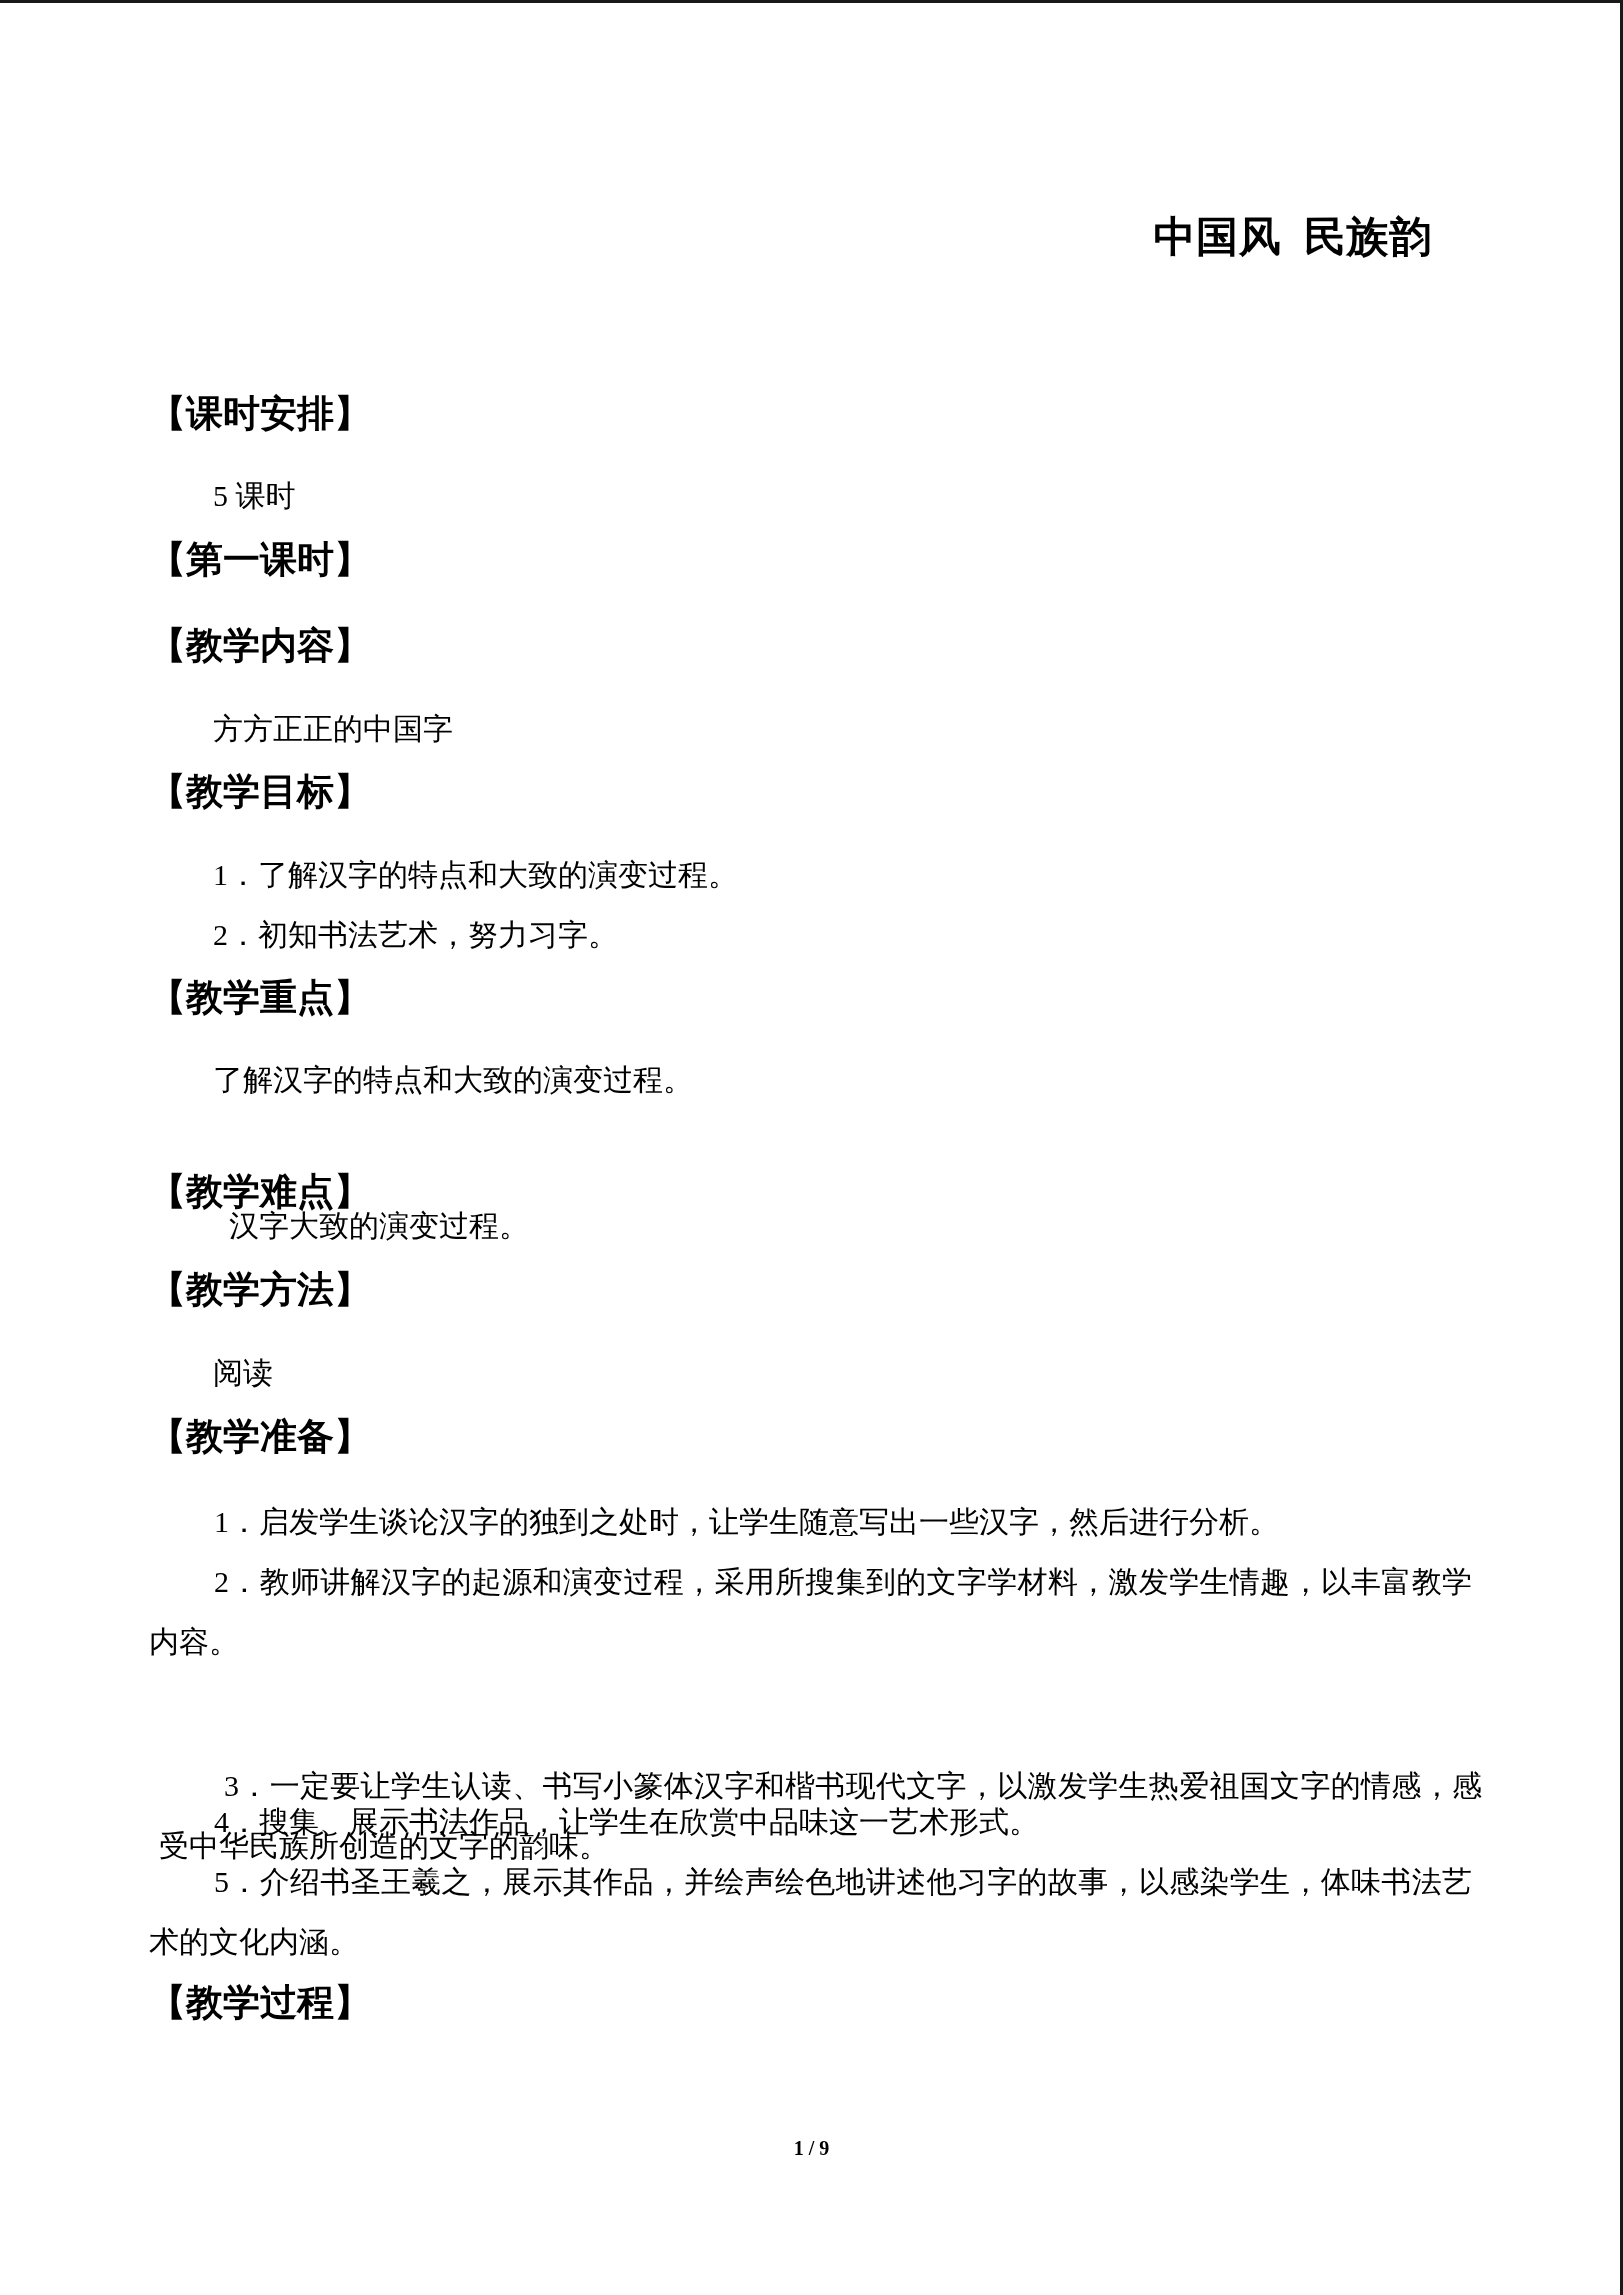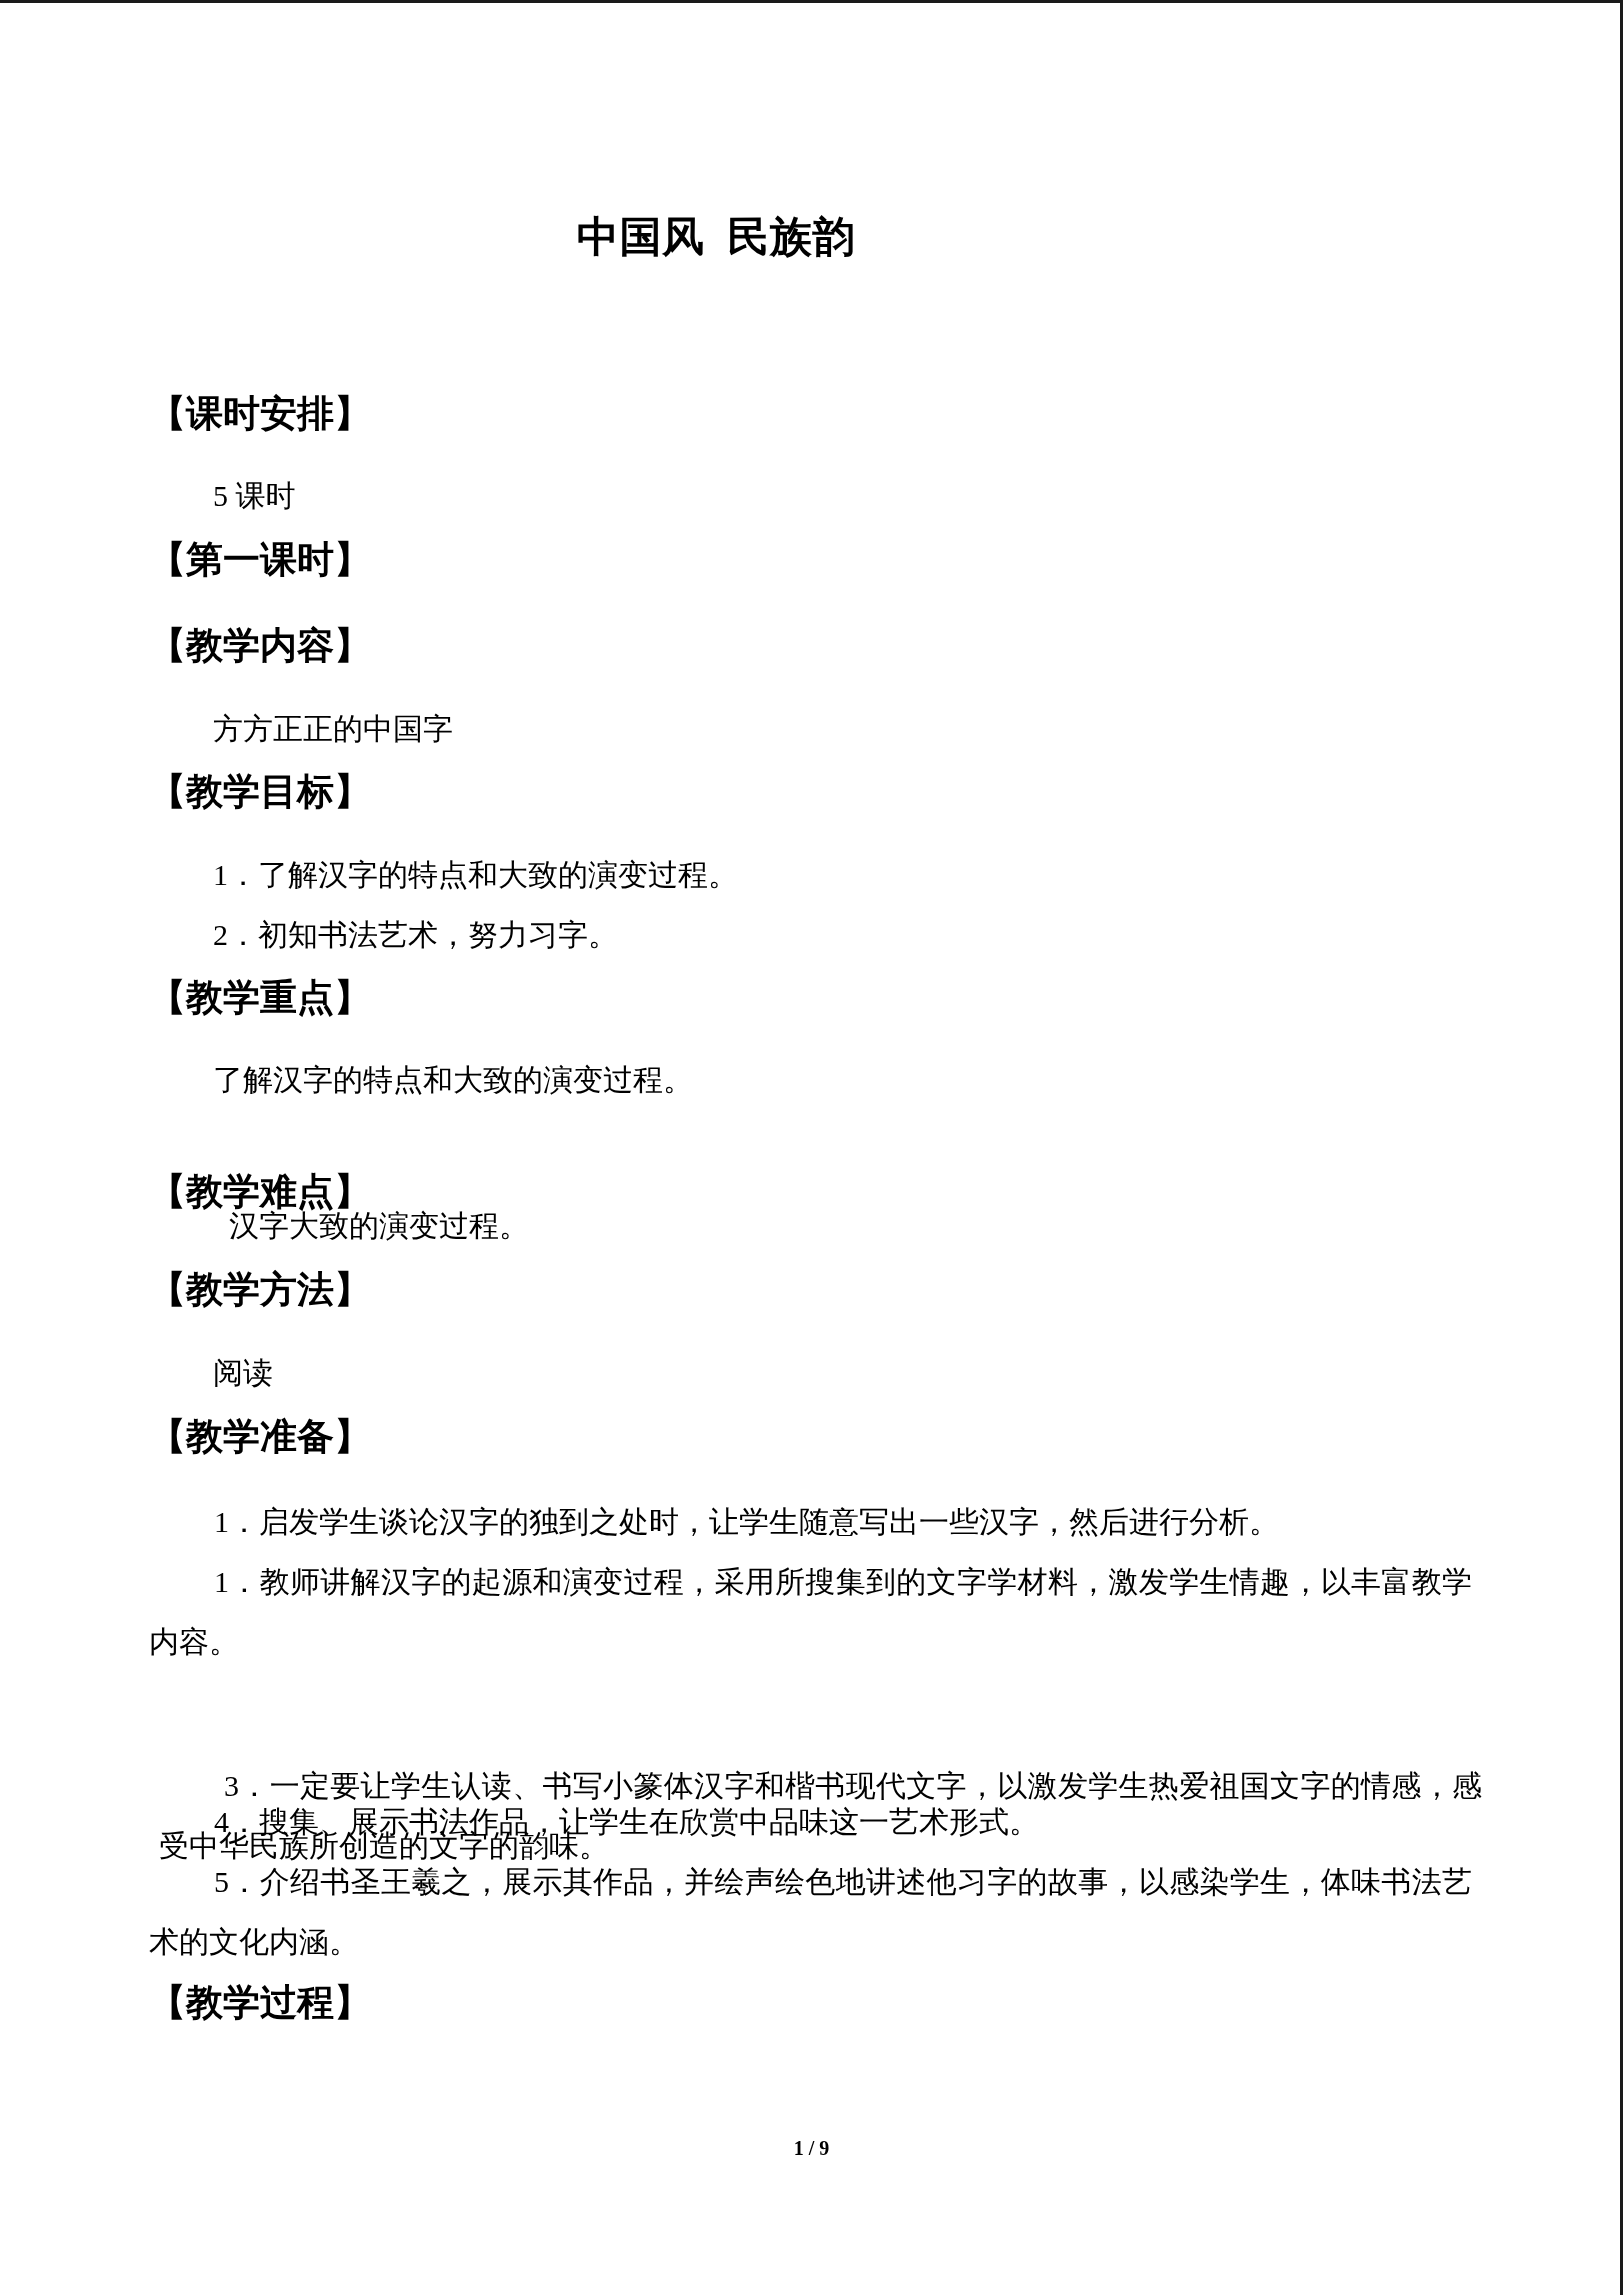--- a/index.html
+++ b/index.html
@@ -1,20 +1,20 @@
 <!DOCTYPE html>
 <html style="font-size:11px"><head>
 <meta charset="utf-8">
 <style>
   html, body { margin:0; padding:0; background:#ffffff; }
   body { width:1623px; height:2295px; position:relative; overflow:hidden;
          font-family:"Liberation Serif","DejaVu Serif",serif; color:#000; }
   .frame-top { position:absolute; left:0; top:0; width:1623px; height:2.7px; background:#1a1a1a; }
   .frame-right { position:absolute; right:0; top:0; width:2.7px; height:2295px; background:#1a1a1a; }
-  .title { position:absolute; left:0; width:1432px; top:210px; text-align:center;
+  .title { position:absolute; left:0; width:1432px; top:210px; text-align:right;
            font-size:42px; font-weight:bold; line-height:55px; letter-spacing:0.7px; white-space:pre; }
   .h { position:absolute; left:149px; font-size:37px; font-weight:bold; line-height:48px; white-space:nowrap; }
   .p { position:absolute; left:213px; font-size:30px; line-height:41px; white-space:nowrap; }
   .pw { position:absolute; left:149px; width:1323px; font-size:30px; line-height:60px;
         text-indent:65px; text-align:justify; }
   .footer { position:absolute; left:0; width:1623px; top:2133px; text-align:center;
             font-size:20px; font-weight:bold; line-height:30px; }
 </style>
 </head>
 <body>
@@ -40,21 +40,21 @@
 <div class="p" style="top:1059px;">了解汉字的特点和大致的演变过程。</div>
 
 <div class="h" style="top:1168px;">【教学难点】</div>
 <div class="p" style="top:1205px;margin-left:16px;">汉字大致的演变过程。</div>
 
 <div class="h" style="top:1266px;">【教学方法】</div>
 <div class="p" style="top:1352px;">阅读</div>
 
 <div class="h" style="top:1413px;">【教学准备】</div>
 <div class="pw" style="top:1492px;">1．启发学生谈论汉字的独到之处时，让学生随意写出一些汉字，然后进行分析。</div>
-<div class="pw" style="top:1552px;">1．教师讲解汉字的起源和演变过程，采用所搜集到的文字学材料，激发学生情趣，以丰富教学内容。</div>
+<div class="pw" style="top:1552px;">2．教师讲解汉字的起源和演变过程，采用所搜集到的文字学材料，激发学生情趣，以丰富教学内容。</div>
 <div class="pw" style="top:1756px;margin-left:10px;">3．一定要让学生认读、书写小篆体汉字和楷书现代文字，以激发学生热爱祖国文字的情感，感受中华民族所创造的文字的韵味。</div>
 <div class="pw" style="top:1792px;">4．搜集、展示书法作品，让学生在欣赏中品味这一艺术形式。</div>
 <div class="pw" style="top:1852px;">5．介绍书圣王羲之，展示其作品，并绘声绘色地讲述他习字的故事，以感染学生，体味书法艺术的文化内涵。</div>
 
 <div class="h" style="top:1979px;">【教学过程】</div>
 
 <div class="footer">1 / 9</div>
 
 
 </body></html>

